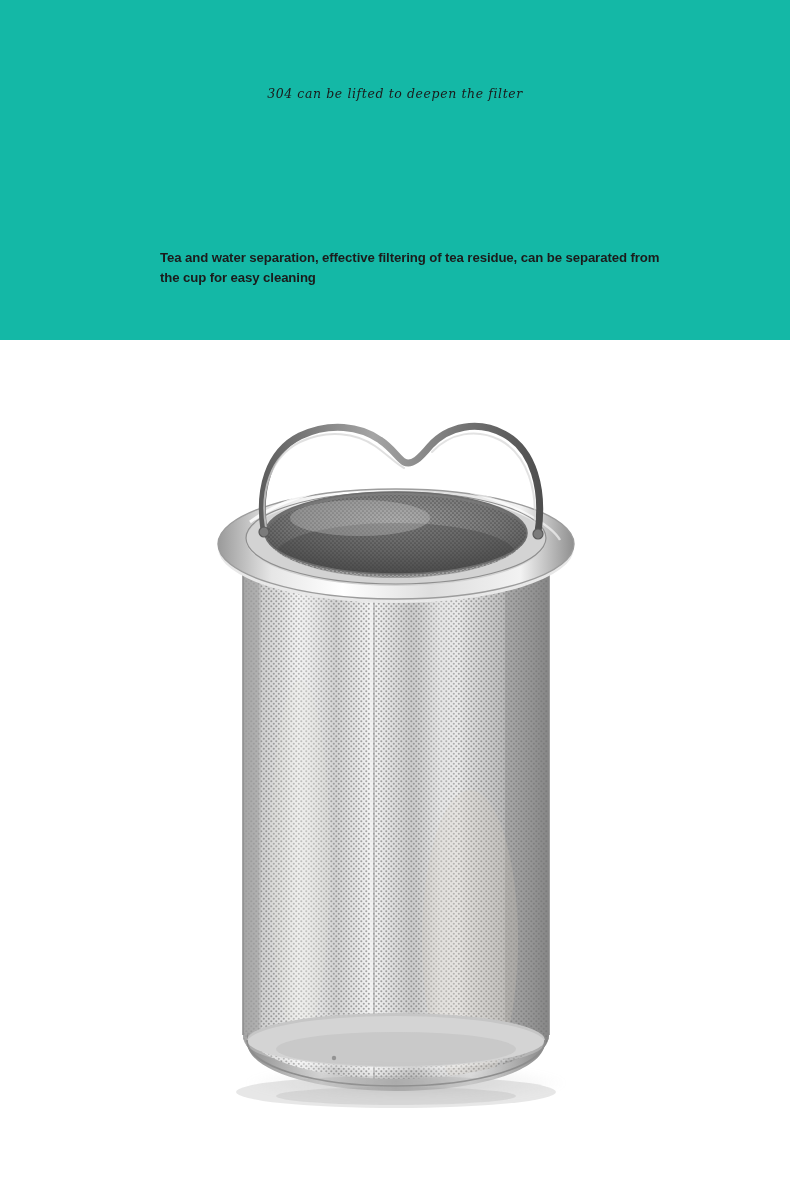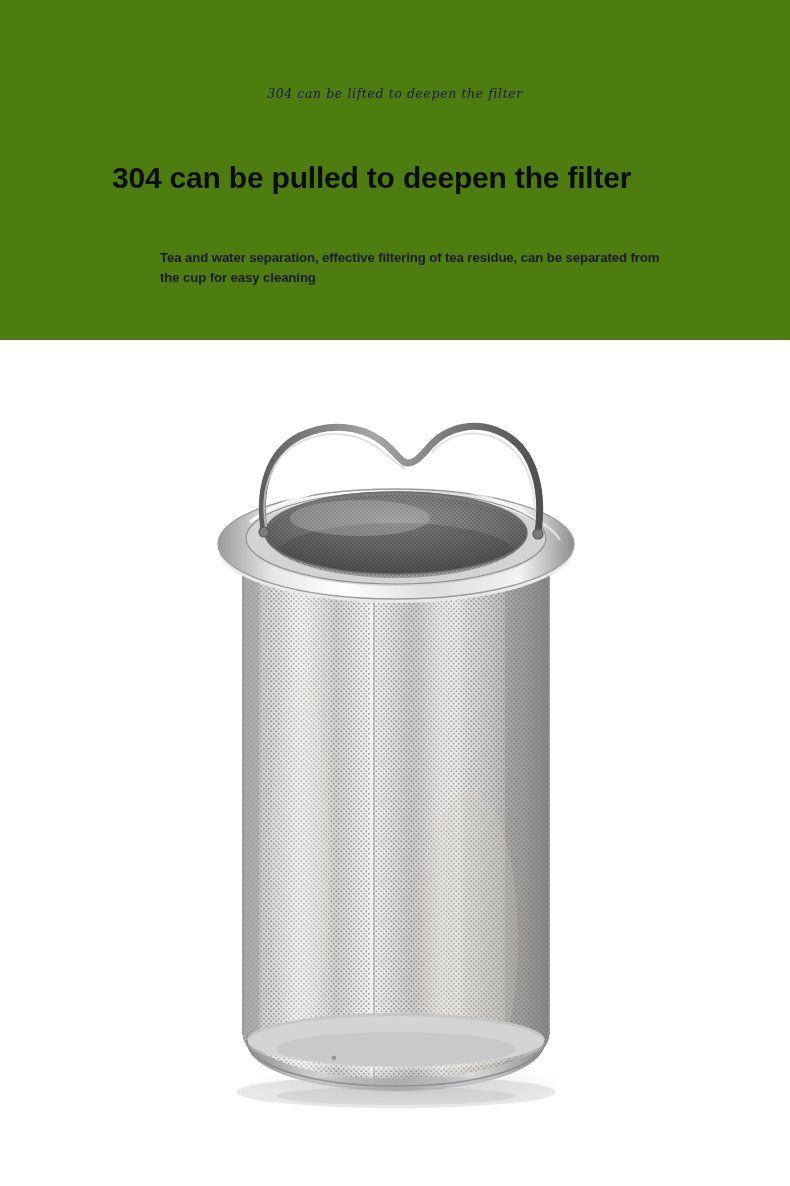--- a/index.html
+++ b/index.html
@@ -13,21 +13,21 @@
     font-family: "Liberation Sans", sans-serif;
     color: #111111;
     overflow: hidden;
     position: relative;
   }
 
   .page {
     position: relative;
     width: 790px;
     height: 1186px;
-    background: #4d7c0f;
+    background: #14b8a6;
   }
 
   
   .script-line {
     position: absolute;
     top: 86px;
     left: 0;
     width: 790px;
     text-align: center;
     font-family: "DejaVu Serif", serif;
@@ -89,21 +89,20 @@
     filter: blur(3px);
   }
 </style>
 </head>
 <body>
 
 <div class="page">
 
   <div class="script-line">304 can be lifted to deepen the filter</div>
 
-  <div class="headline">304 can be pulled to deepen the filter</div>
 
   <div class="subcopy">Tea and water separation, effective filtering of tea residue, can be separated from the cup for easy cleaning</div>
 
   <div class="photo">
     <div class="ground-shadow"></div>
 
     <svg width="790" height="846" viewBox="0 0 790 846">
       <defs>
 
         <linearGradient id="bodyGrad" x1="0" y1="0" x2="1" y2="0">

